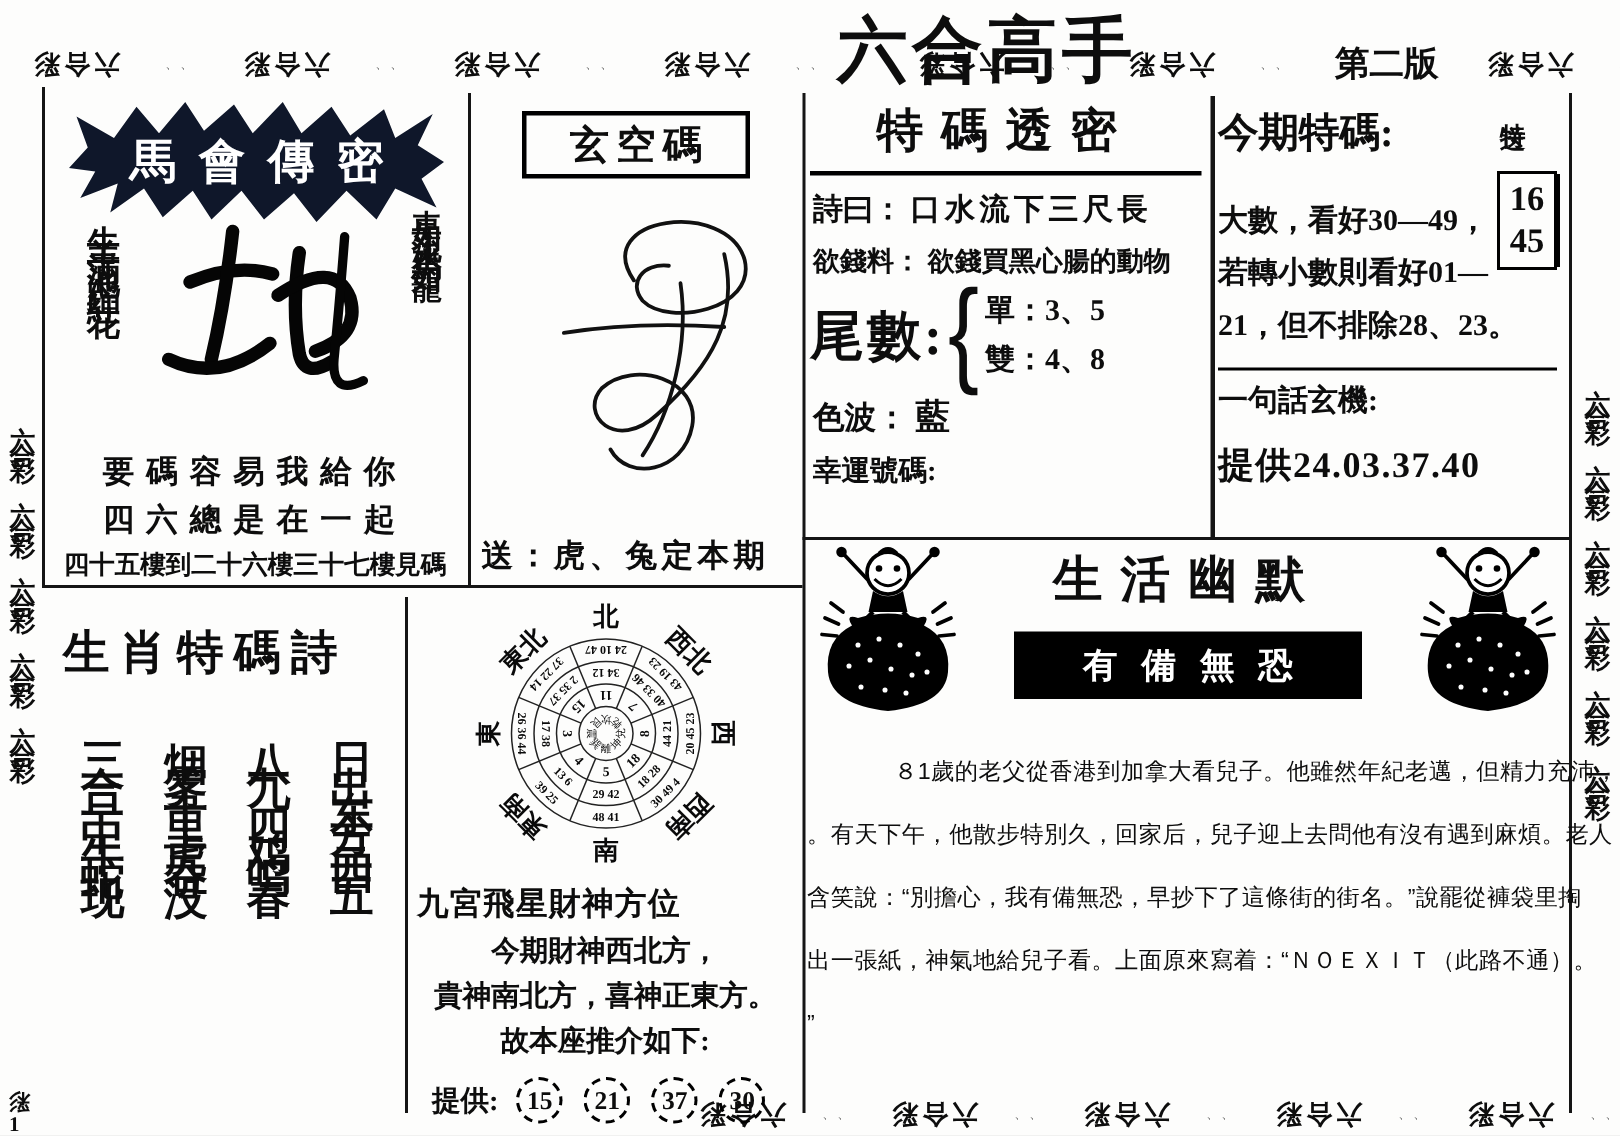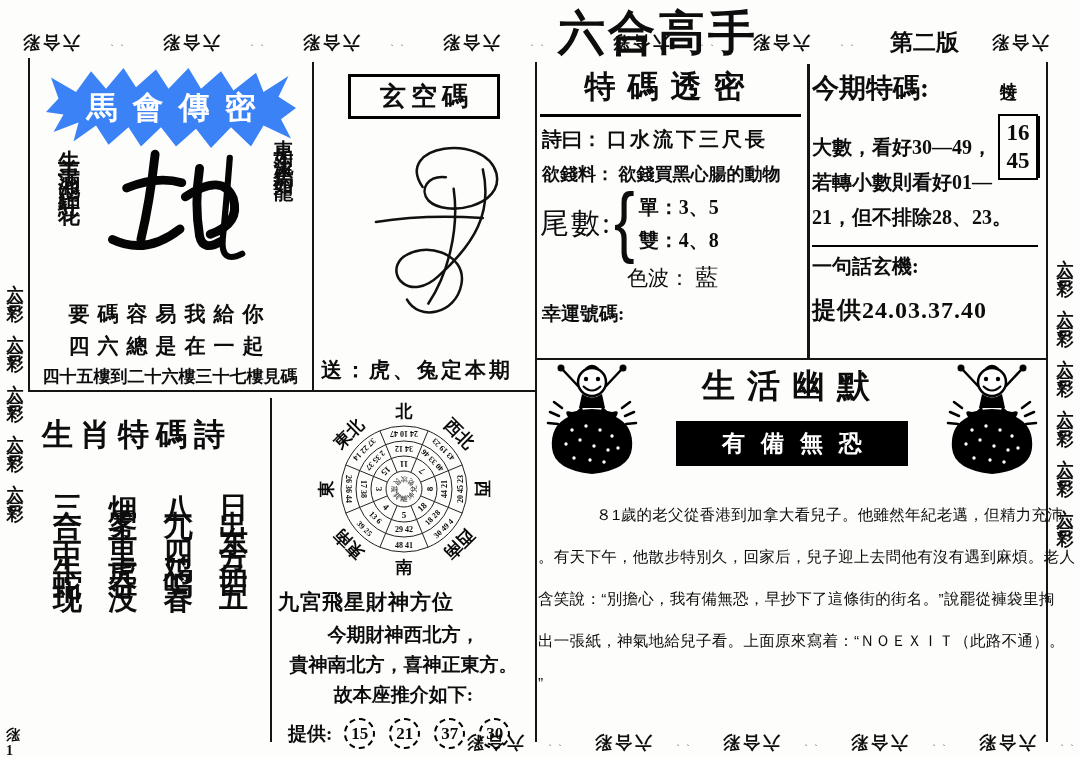--- a/index.html
+++ b/index.html
@@ -21,21 +21,21 @@
   .side-strip.left { left:2px; } .side-strip.right { left:1052px; }
   .main-title { position:absolute; top:2px; left:558px; font-size:47px; font-weight:bold;
             letter-spacing:3px; white-space:nowrap; }
   .edition { font-size:23px; font-weight:bold; white-space:nowrap; }
   .corner-mark { margin-left:6px; font-size:14px; font-weight:bold; }
   .corner-mark .rot { display:inline-block; transform:rotate(180deg); }
   
   .sec { position:absolute; }
   
   .sec-mahui { left:30px; top:62px; width:280px; height:328px; }
-  .burst { position:absolute; left:16px; top:6px; width:250px; height:80px; background:#3b82f6;
+  .burst { position:absolute; left:16px; top:6px; width:250px; height:80px; background:#0f172a;
      display:flex; align-items:center; justify-content:center;
      clip-path:polygon(0% 55%,5% 38%,2% 12%,12% 30%,18% 4%,24% 26%,31% 0%,36% 24%,44% 2%,49% 26%,57% 0%,62% 26%,70% 4%,75% 28%,84% 6%,87% 30%,97% 10%,93% 36%,100% 50%,94% 64%,98% 88%,87% 72%,82% 98%,74% 74%,66% 100%,60% 76%,52% 98%,46% 74%,38% 98%,33% 74%,25% 96%,20% 72%,11% 92%,13% 68%,3% 80%,7% 58%); }
   .burst-text { color:#fff; font-size:31px; font-weight:bold; letter-spacing:15px; padding-left:15px; }
   .vert { writing-mode:vertical-rl; text-orientation:upright; font-weight:bold; position:absolute; }
   .mh-left  { left:24px; top:70px; font-size:22px; letter-spacing:9px; }
   .mh-right { right:12px; top:62px; font-size:20px; letter-spacing:7px; }
   .mh-calli { position:absolute; left:62px; top:78px; width:160px; height:160px; }
   .mh-line { position:absolute; width:100%; text-align:center; font-weight:bold; }
   .mh-line1 { top:238px; font-size:21px; letter-spacing:8px; }
   .mh-line2 { top:270px; font-size:21px; letter-spacing:8px; }
@@ -47,24 +47,24 @@
   .xk-scribble { position:absolute; left:22px; top:66px; width:175px; height:215px; }
   .xk-send { position:absolute; bottom:6px; left:6px; font-size:21px; font-weight:bold; letter-spacing:3px; white-space:nowrap; }
   
   .sec-tema { left:538px; top:62px; width:265px; height:296px; }
   .tm-title { text-align:center; font-size:31px; font-weight:bold; letter-spacing:12px; margin-top:4px; }
   .tm-rule { height:3px; background:#000; margin:6px 2px 0; }
   .tm-row { margin:9px 0 0 4px; font-weight:bold; white-space:nowrap; }
   .tm-row1 { font-size:20px; } .tm-row1 .val { letter-spacing:3px; }
   .tm-row2 { font-size:18px; }
   .tm-weishu { display:flex; align-items:center; margin:0 0 0 2px; height:76px; }
-  .tm-taillabel { font-size:29px; font-weight:normal; letter-spacing:2px; }
+  .tm-taillabel { font-size:36px; font-weight:bold; letter-spacing:2px; }
   .tm-brace { font-size:62px; font-weight:400; transform:scaleY(1.25); margin:0 4px 6px 2px; font-family:"Liberation Sans",sans-serif; }
   .tm-oe div { font-size:20px; font-weight:bold; line-height:33px; white-space:nowrap; }
-  .tm-sebo { font-size:21px; font-weight:normal; margin-left:4px;text-align:center; }
+  .tm-sebo { font-size:21px; font-weight:bold; margin-left:4px; }
   .tm-sebo .val { font-size:23px; }
   .tm-lucky { display:flex; gap:7px; margin:8px 0 0 4px; }
   .tm-luckylabel { font-size:19px; font-weight:bold; white-space:nowrap; }
   .numcircle { width:28px; height:28px; border:2px solid #000; border-radius:50%;
      display:inline-flex; align-items:center; justify-content:center;
      font-size:15px; font-weight:bold; }
   .numcircle.dashed { border-style:dashed; width:31px; height:31px; font-size:17px; }
   
   .sec-jinqi { left:812px; top:62px; width:232px; height:296px; }
   .jq-title { font-size:27px; font-weight:bold; margin-top:8px; }

